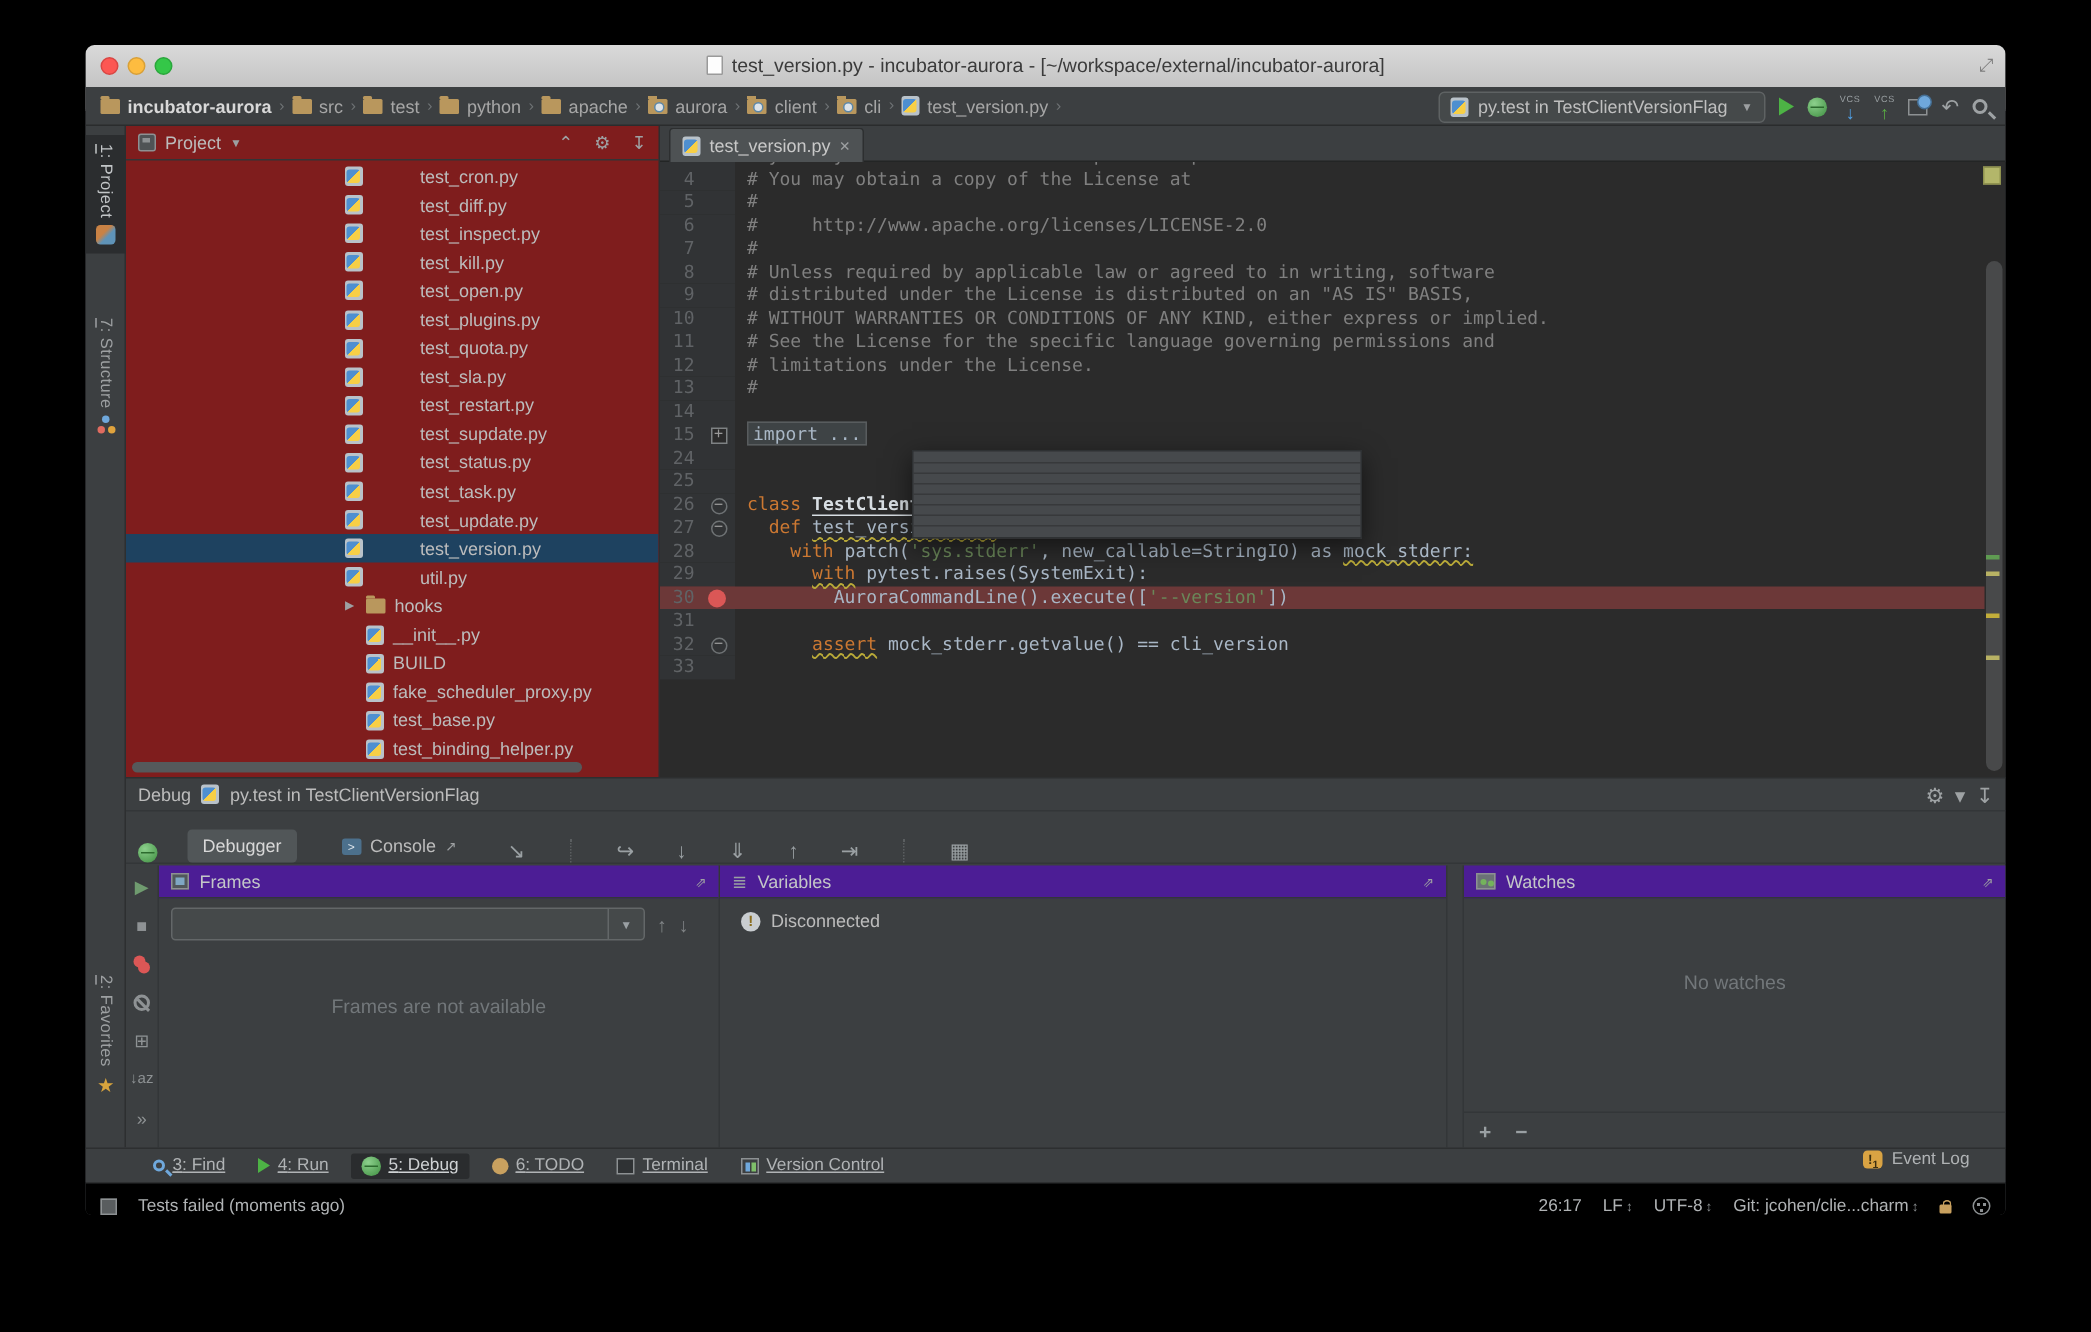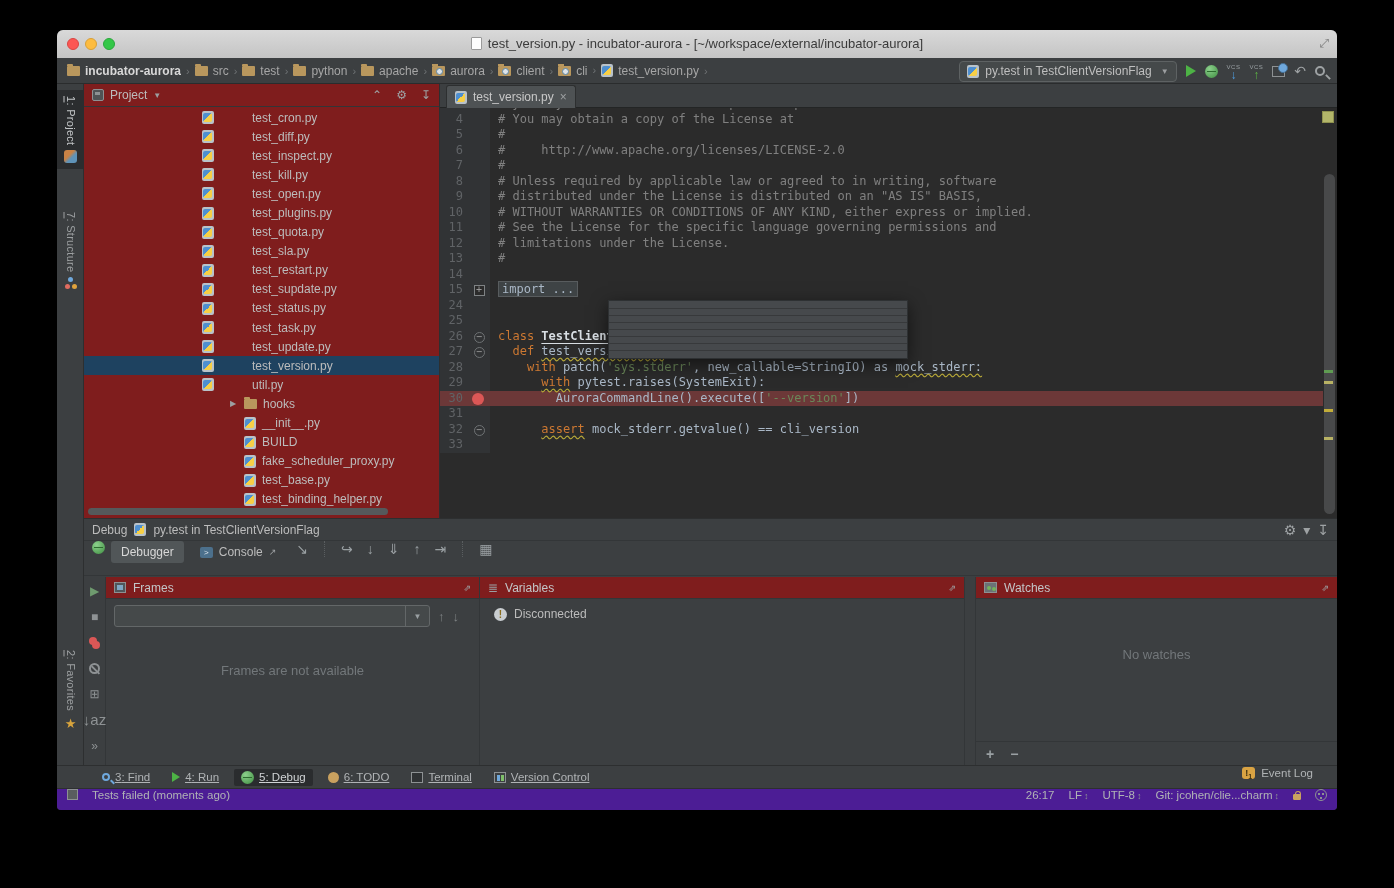--- a/index.html
+++ b/index.html
@@ -71,21 +71,21 @@
   
   #project{position:absolute;left:27px;top:54px;width:356px;height:434px;background:#7f1d1d;border-right:1px solid #2d2f30;}
   #project-header{height:23px;border-bottom:1px solid #323537;display:flex;align-items:center;padding:0 8px;color:#bcbcbc;font-size:12px;gap:6px;}
   .proj-ic{width:12px;height:12px;border:1px solid #8d9193;border-radius:2px;position:relative;background:#4f5355;}
   .proj-ic::after{content:"";position:absolute;left:2px;top:2px;width:5px;height:3px;background:#8d9193;}
   #project-header .caret{font-size:8px;color:#9c9fa1;}
   #project-header .spacer{flex:1;}
   .ph-ic{color:#9ea2a4;font-size:12px;margin-left:8px;}
   #tree{position:absolute;top:24px;left:0;right:0;bottom:12px;overflow:hidden;}
   .trow{height:19.1px;display:flex;align-items:center;color:#bcbcbc;font-size:12px;white-space:nowrap;}
-  .trow.d5{padding-left:72px;gap:32px;} .trow.d4{padding-left:146px;}
+  .trow.d5{padding-left:100px;gap:32px;} .trow.d4{padding-left:146px;}
   .trow.selected{background:#1e4260;}
   .trow .arrow{width:14px;flex:none;color:#9da0a2;font-size:8px;}
   .trow .ficon{margin-right:6px;}
   #tree-hscroll{position:absolute;left:4px;bottom:3px;width:300px;height:7px;border-radius:4px;background:#55595b;}
 
   
   #editor{position:absolute;left:383px;top:54px;width:897px;height:434px;background:#2b2b2b;}
   #tabbar{position:absolute;left:0;top:0;right:0;height:24px;background:#3c3f41;border-bottom:1px solid #232525;z-index:5;}
   #tab-active{position:absolute;left:6px;top:1px;height:23px;background:#4e5254;border:1px solid #2d2f30;border-bottom:none;
     border-radius:3px 3px 0 0;display:flex;align-items:center;gap:6px;padding:0 8px;color:#c8c8c8;font-size:12px;}
@@ -105,40 +105,40 @@
   .warn:not(.kw){color:#a9b7c6;}
   .folded{color:#a9b7c6;background:#3e4345;border:1px solid #585c5e;padding:0 3px;}
   #file-status-box{position:absolute;right:3px;top:27px;width:12px;height:12px;background:#b3b66a;border:1px solid #8f924f;z-index:6;}
   #v-scroll{position:absolute;right:2px;top:90px;width:11px;height:340px;background:rgba(160,164,166,.25);border-radius:6px;z-index:6;}
   .stripe-mark{position:absolute;right:4px;width:9px;height:3px;z-index:7;}
 
   
   #debugwin{position:absolute;left:27px;top:488px;width:1253px;height:247px;background:#3c3f41;border-top:1px solid #2d2f30;}
   #debug-header{height:22px;display:flex;align-items:center;gap:7px;padding:0 8px;color:#bcbcbc;font-size:12px;border-bottom:1px solid #333638;}
   #debug-header .spacer{flex:1;}
-  #debug-tabsrow{height:35px;display:flex;align-items:flex-start;gap:6px;padding-left:4px;border-bottom:1px solid #333638;}
+  #debug-tabsrow{height:35px;display:flex;align-items:flex-end;gap:20px;padding-left:4px;border-bottom:1px solid #333638;}
   .dtab{height:22px;display:flex;align-items:center;gap:6px;padding:0 10px;color:#bcbcbc;font-size:12px;border-radius:3px;}
   .dtab.active{background:#515658;color:#d8d8d8;}
   .console-ic{width:13px;height:11px;background:#4c708c;border-radius:2px;color:#dfe6ec;font-size:8px;line-height:11px;text-align:center;}
   .float-mark{color:#9da0a2;font-size:9px;}
   .step-ic{color:#9aa0a3;font-size:14px;margin:0 4px;}
   .vsep{width:1px;height:16px;border-left:1px dotted #5a5e60;margin:0 6px;}
   #dstrip{position:absolute;left:0;top:58px;width:22px;bottom:0;border-right:1px solid #333638;
     display:flex;flex-direction:column;align-items:center;gap:14px;padding-top:8px;}
   .ds-ic{color:#8e9294;font-size:12px;line-height:12px;}
   .ic-bps{width:12px;height:12px;position:relative;}
   .ic-bps::before,.ic-bps::after{content:"";position:absolute;width:8px;height:8px;border-radius:50%;background:#db5756;}
   .ic-bps::before{left:0;top:0;} .ic-bps::after{left:3px;top:4px;}
   .ic-mute{width:11px;height:11px;border:2px solid #8e9294;border-radius:50%;position:relative;}
   .ic-mute::after{content:"";position:absolute;left:-1px;top:4px;width:11px;height:2px;background:#8e9294;transform:rotate(45deg);}
   .panel{position:absolute;top:58px;bottom:0;background:#3c3f41;}
   #frames-panel{left:22px;width:374px;border-right:1px solid #333638;}
   #variables-panel{left:396px;width:485px;border-right:1px solid #333638;}
   #watches-panel{left:891px;width:362px;border-left:1px solid #333638;}
-  .panel-header{height:22px;background:#7f1d1d;border-bottom:1px solid #333638;display:flex;align-items:center;gap:7px;
+  .panel-header{height:22px;background:#4c1d95;border-bottom:1px solid #333638;display:flex;align-items:center;gap:7px;
     padding:0 8px;color:#c3c6c8;font-size:12px;}
   .panel-header .spacer{flex:1;}
   .frames-ic{width:12px;height:11px;border:1px solid #8d9193;position:relative;background:#50575b;}
   .frames-ic::after{content:"";position:absolute;left:2px;top:2px;width:6px;height:5px;background:#7fa7c4;}
   .vars-ic{color:#9aa0a3;font-size:12px;}
   .watch-ic{width:13px;height:11px;background:#6b7276;border:1px solid #8d9193;position:relative;}
   .watch-ic::after{content:"";position:absolute;left:2px;top:3px;width:4px;height:4px;border-radius:50%;background:#74b35c;box-shadow:5px 1px 0 #74b35c;}
   #frames-combo-row{position:absolute;left:8px;top:28px;right:8px;height:22px;display:flex;align-items:center;gap:8px;}
   #frames-combo{flex:none;width:316px;height:22px;background:#45494a;border:1px solid #636768;border-radius:3px;display:flex;}
   #frames-combo .box{flex:1;}
@@ -163,22 +163,22 @@
   .bb-ic-todo{width:11px;height:11px;border-radius:50%;background:#c9a15f;position:relative;}
   .bb-ic-term{width:12px;height:11px;background:#2f3234;border:1px solid #8d9193;color:#c3c6c8;font-size:7px;line-height:10px;text-align:center;}
   .bb-ic-vcs{width:12px;height:11px;border:1px solid #8d9193;position:relative;}
   .bb-ic-vcs::after{content:"";position:absolute;left:2px;top:2px;width:3px;height:6px;background:#6fa8dc;box-shadow:4px 0 0 #7fbf6a;}
   #event-log{position:absolute;right:24px;top:737px;display:flex;align-items:center;gap:6px;color:#b0b3b5;font-size:11.5px;}
   .bubble{min-width:13px;height:12px;background:#d9a343;border-radius:3px;color:#3c2f10;font-size:9px;font-weight:bold;
     text-align:center;line-height:12px;padding:0 2px;position:relative;}
   .bubble sub{font-size:7px;}
 
   
-  #statusbar{position:absolute;left:0;top:758px;width:100%;height:22px;background:#4c1d95;border-top:1px solid #2d2f30;
-    display:flex;align-items:flex-start;color:#b0b3b5;font-size:11.5px;padding:0 10px;}
+  #statusbar{position:absolute;left:0;top:758px;width:100%;height:22px;background:#000000;border-top:1px solid #2d2f30;
+    display:flex;align-items:flex-end;color:#b0b3b5;font-size:11.5px;padding:0 10px;}
   #tw-toggle{width:11px;height:11px;border:1px solid #8d9193;background:#595d5f;margin-right:14px;}
   #status-right{margin-left:auto;display:flex;align-items:center;gap:14px;}
   .updown{font-size:9px;color:#8d9193;margin-left:2px;}
   .ic-lock{width:8px;height:6px;border:1px solid #c9a15f;border-radius:1px;position:relative;background:#c9a15f;margin-top:4px;}
   .ic-lock::before{content:"";position:absolute;left:1px;top:-4px;width:4px;height:4px;border:1px solid #c9a15f;border-bottom:none;border-radius:3px 3px 0 0;}
   .ic-hector{width:12px;height:12px;border:1px solid #8d9193;border-radius:50%;position:relative;}
   .ic-hector::after{content:"";position:absolute;left:2px;top:3px;width:2px;height:2px;background:#8d9193;box-shadow:4px 0 0 #8d9193,2px 4px 0 #8d9193;}
 
   
   #context-menu{position:absolute;left:551px;top:270px;width:300px;background:#46494c;border:1px solid #2e3133;
@@ -644,21 +644,21 @@
       <span class="vsep"></span>
       <span class="step-ic">▦</span>
     </div>
 
     <div id="dstrip">
       <span class="ds-ic" style="color:#6f9b6f;">▶</span>
       <span class="ds-ic">■</span>
       <span class="ic-bps"></span>
       <span class="ic-mute"></span>
       <span class="ds-ic">⊞</span>
-      <span class="ds-ic" style="font-size:15px;">↓az</span>
+      <span class="ds-ic" style="font-size:10px;">↓az</span>
       <span class="ds-ic">»</span>
     </div>
 
     <div class="panel" id="frames-panel">
       <div class="panel-header">
         <span class="frames-ic"></span>
         <span>Frames</span>
         <span class="spacer"></span>
         <span class="float-mark">⇗</span>
       </div>

